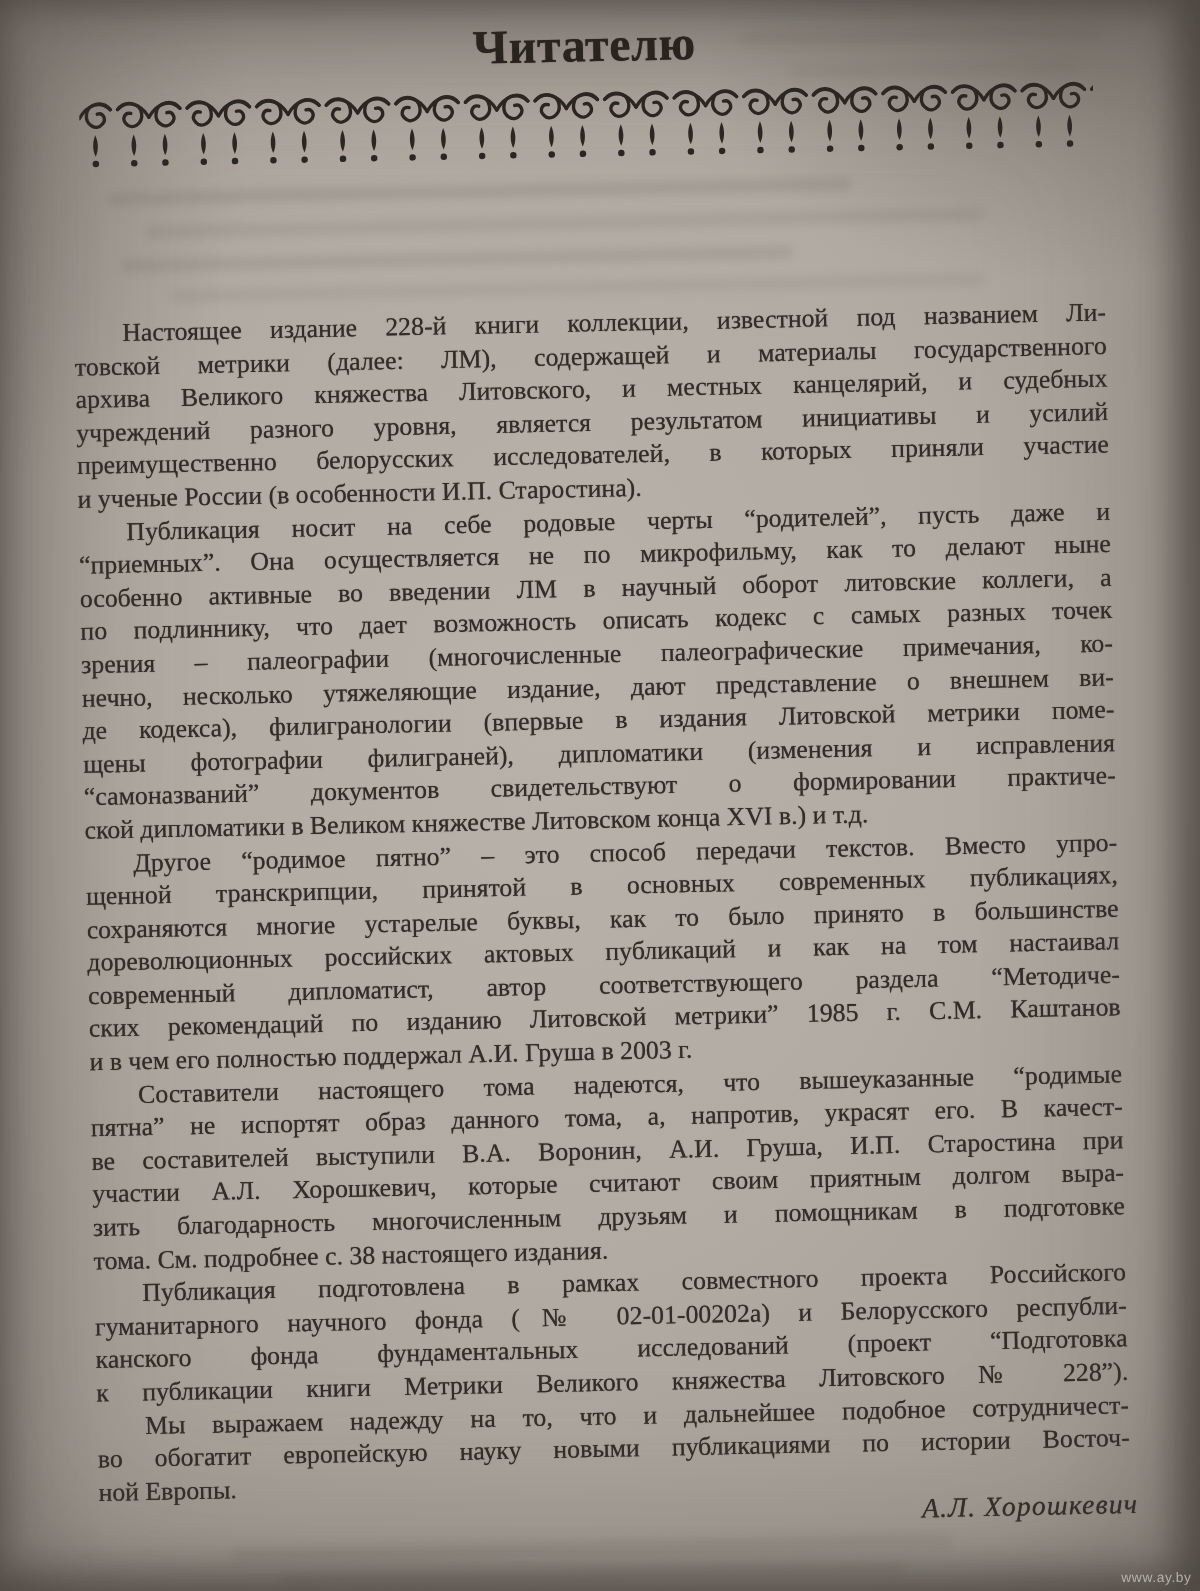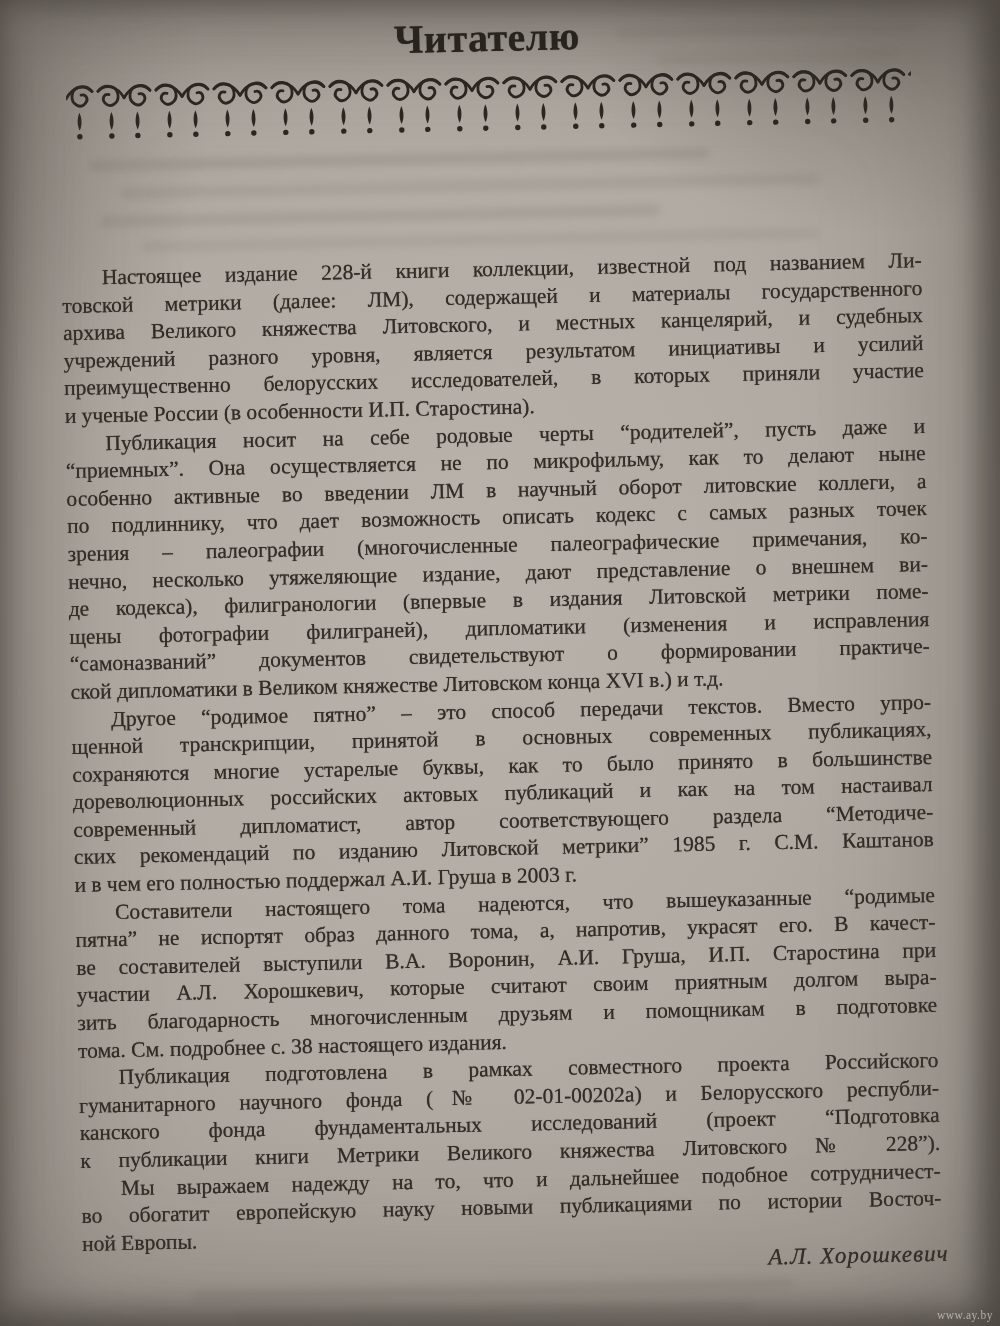--- a/index.html
+++ b/index.html
@@ -58,21 +58,21 @@
   .vignette {
     position:absolute; inset:0; pointer-events:none;
     box-shadow:
       inset 0 0 140px 35px rgba(66,60,54,0.32),
       inset -16px 0 28px 6px rgba(46,41,36,0.42),
       inset 0 -18px 30px 4px rgba(46,41,36,0.30),
       inset 22px 40px 60px rgba(60,55,50,0.22);
   }
   .watermark {
     position:absolute; right:7px; bottom:5px;
-    font-family:Liberation Serif, serif;
+    font-family:Liberation Sans, sans-serif;
     font-size:11.5px; letter-spacing:0.5px;
     color:rgba(214,210,202,0.72);
   }
 </style>
 </head>
 <body>
 
 <div class="photo">
   <div class="content">
 

